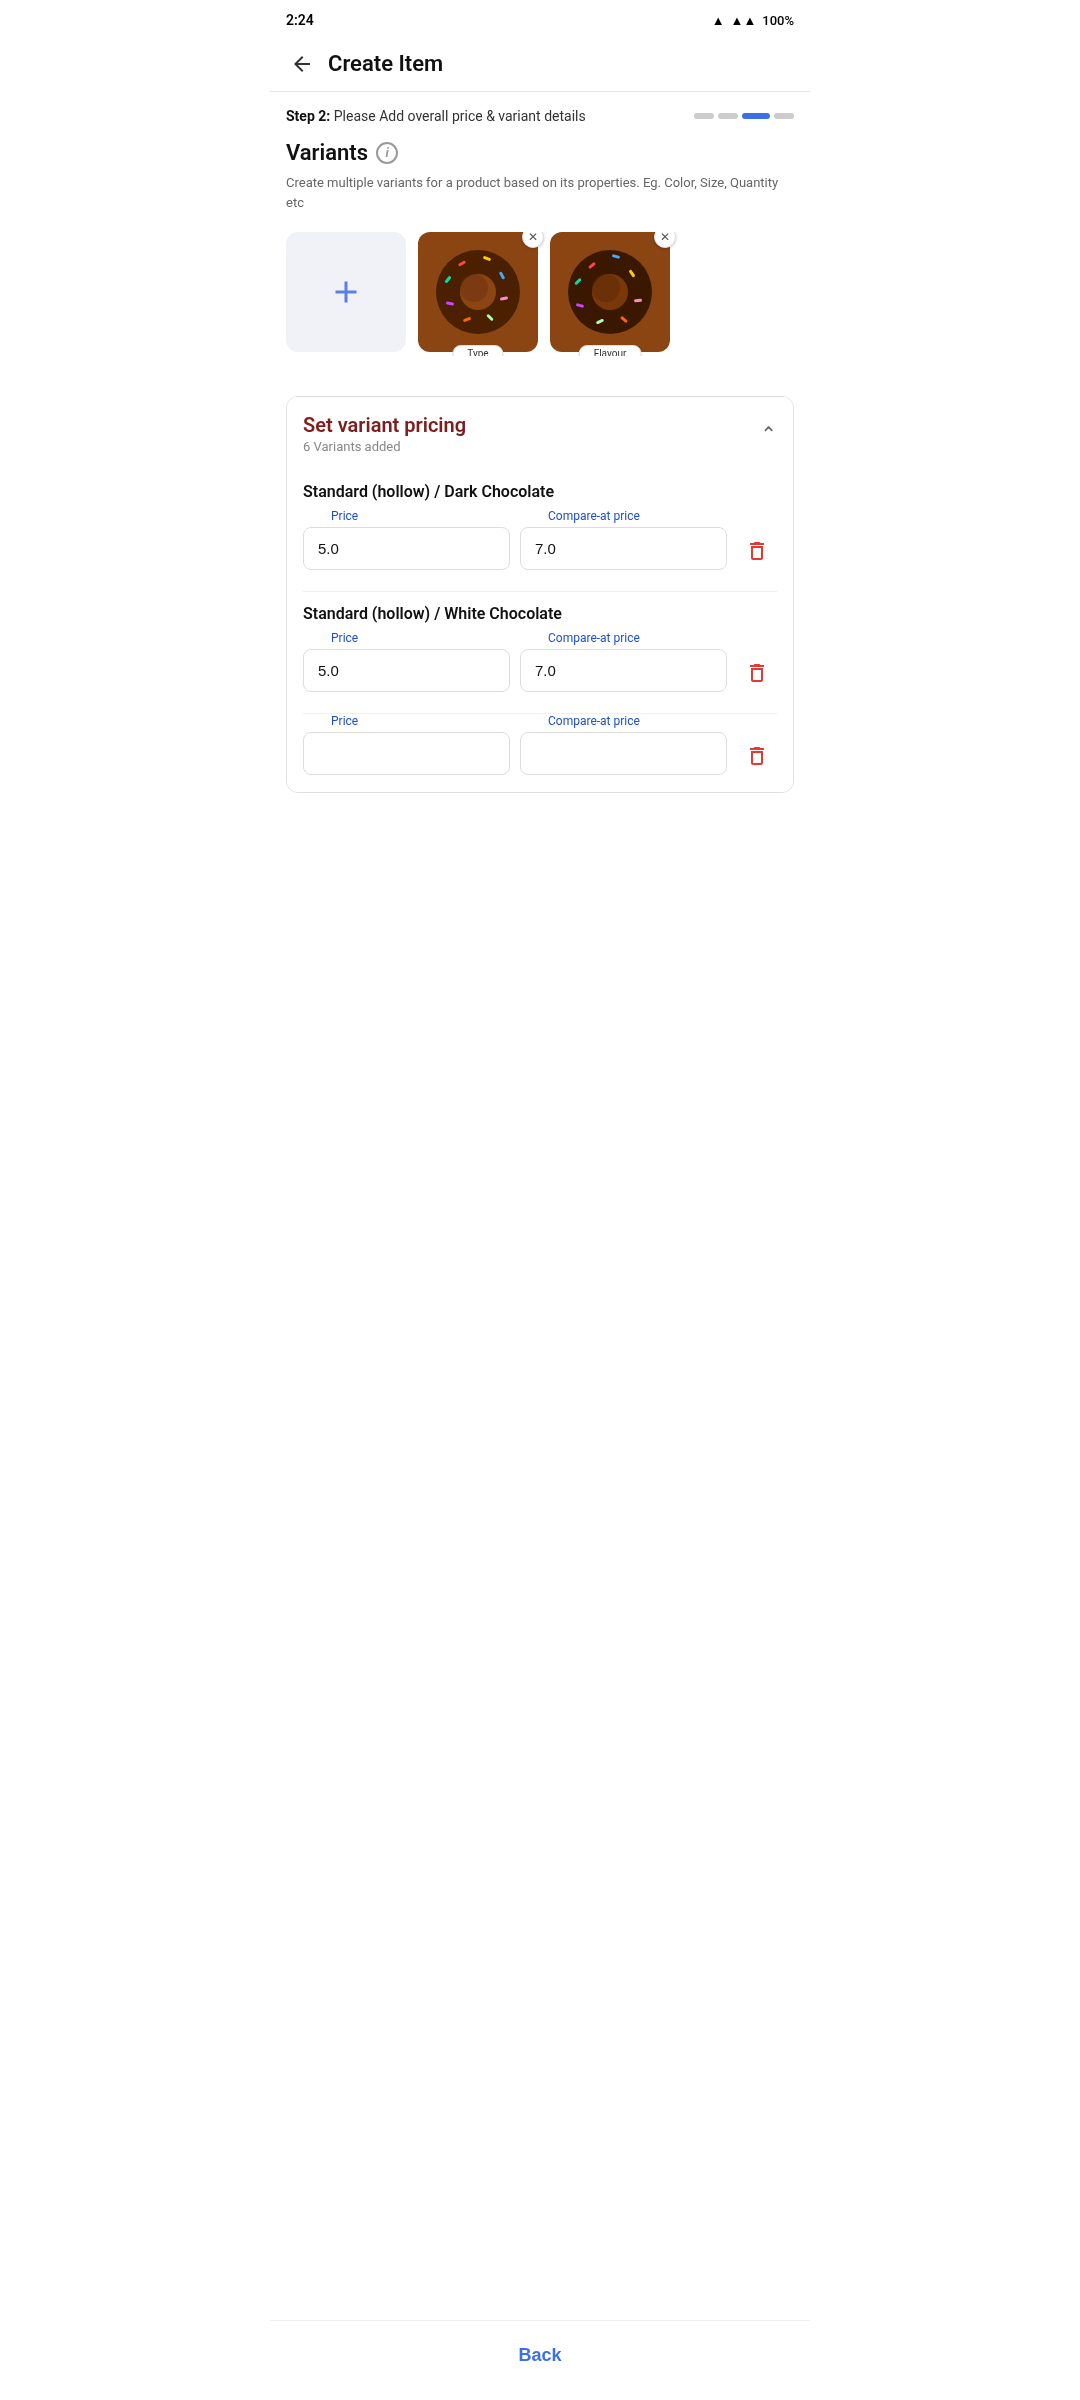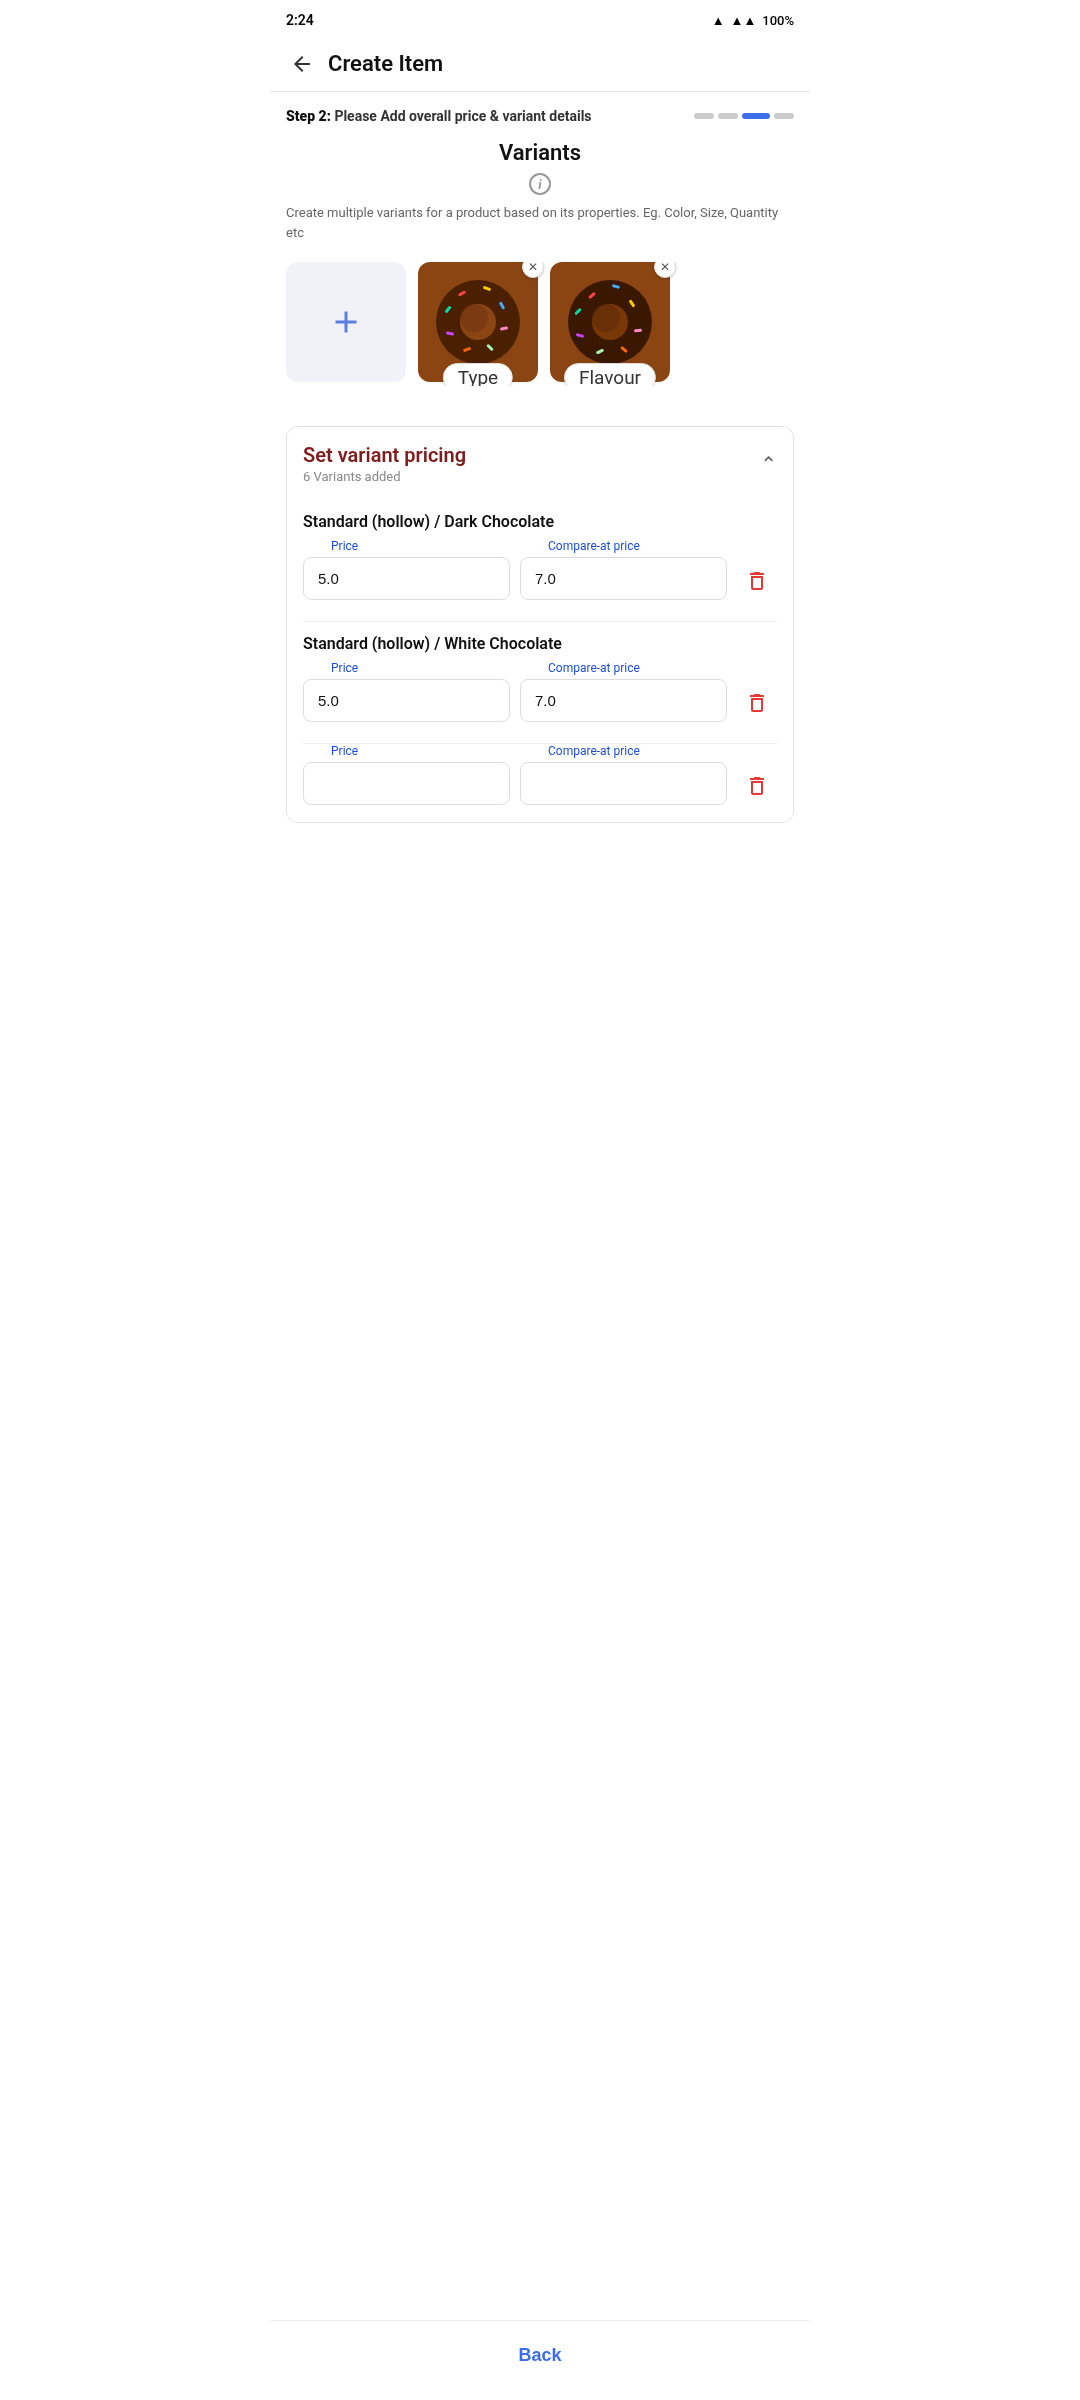--- a/index.html
+++ b/index.html
@@ -69,21 +69,20 @@
     .step-row {
       display: flex;
       align-items: center;
       margin-bottom: 16px;
       gap: 8px;
     }
     .step-text {
       font-size: 14px;
       color: #333;
       flex: 1;
-      font-weight: bold;
     }
     .step-text strong { color: #111; }
     .step-dots {
       display: flex;
       align-items: center;
       gap: 4px;
     }
     .dot {
       width: 20px;
       height: 6px;
@@ -94,21 +93,20 @@
       background: #3d6eea;
       width: 28px;
     }
 
     
     .variants-heading {
       display: flex;
       align-items: center;
       gap: 8px;
       margin-bottom: 8px;
-      flex-direction: column;
     }
     .variants-label {
       font-size: 22px;
       font-weight: 600;
       color: #111;
     }
     .info-icon {
       width: 22px;
       height: 22px;
       border-radius: 50%;
@@ -200,21 +198,21 @@
 
     .tile-badge {
       position: absolute;
       bottom: -10px;
       left: 50%;
       transform: translateX(-50%);
       background: #fff;
       border: 1px solid #ddd;
       border-radius: 20px;
       padding: 2px 14px;
-      font-size: 19px;
+      font-size: 10px;
       white-space: nowrap;
       color: #333;
       box-shadow: 0 1px 3px rgba(0,0,0,0.1);
     }
 
     
     .pricing-card {
       border: 1px solid #e0e0e0;
       border-radius: 12px;
       overflow: hidden;

